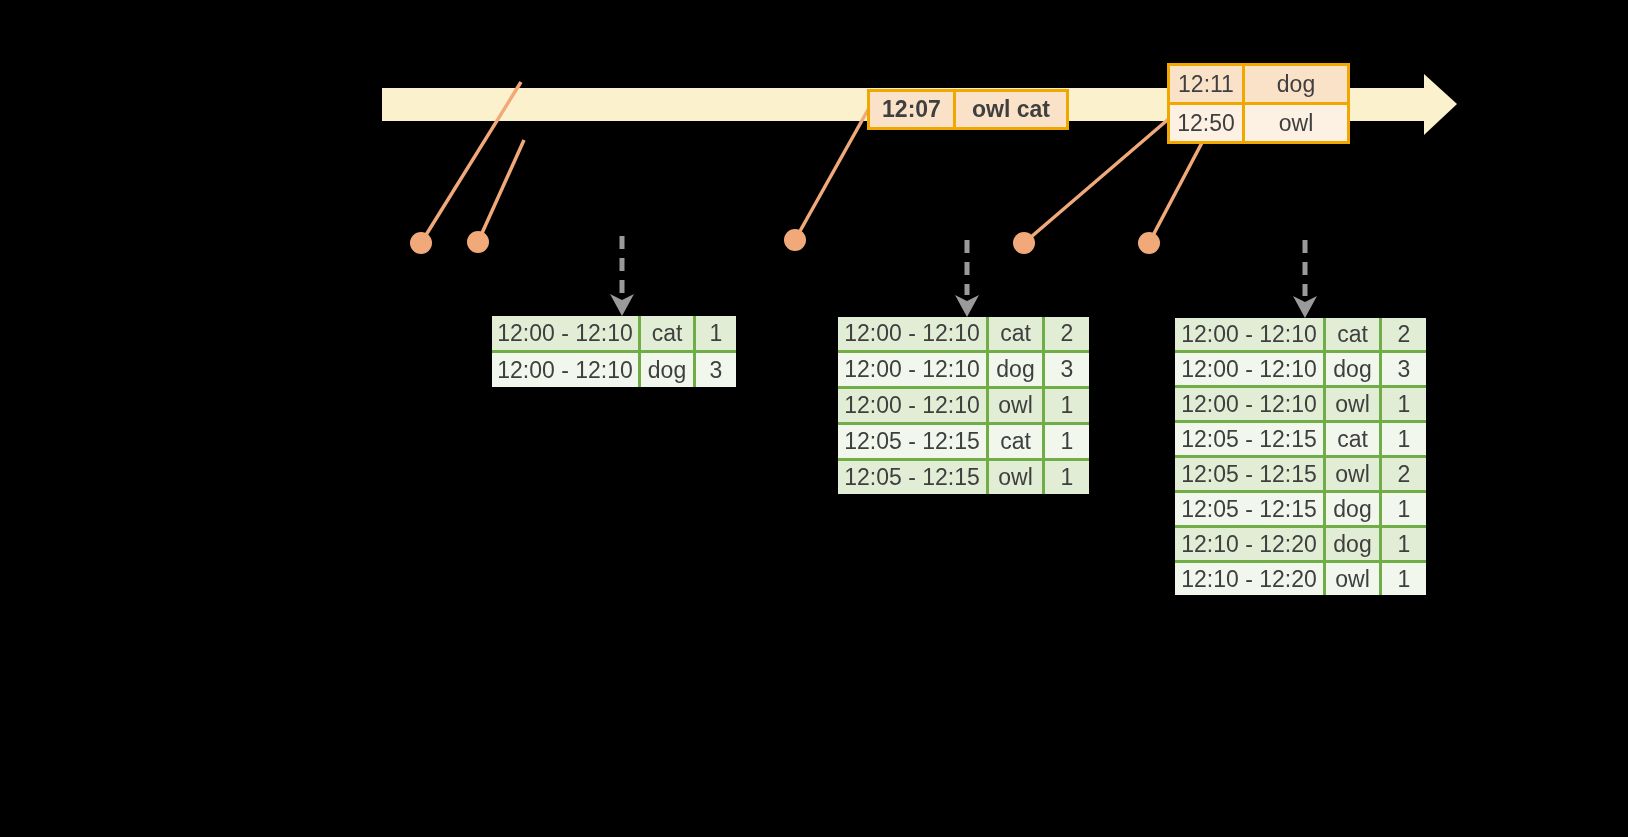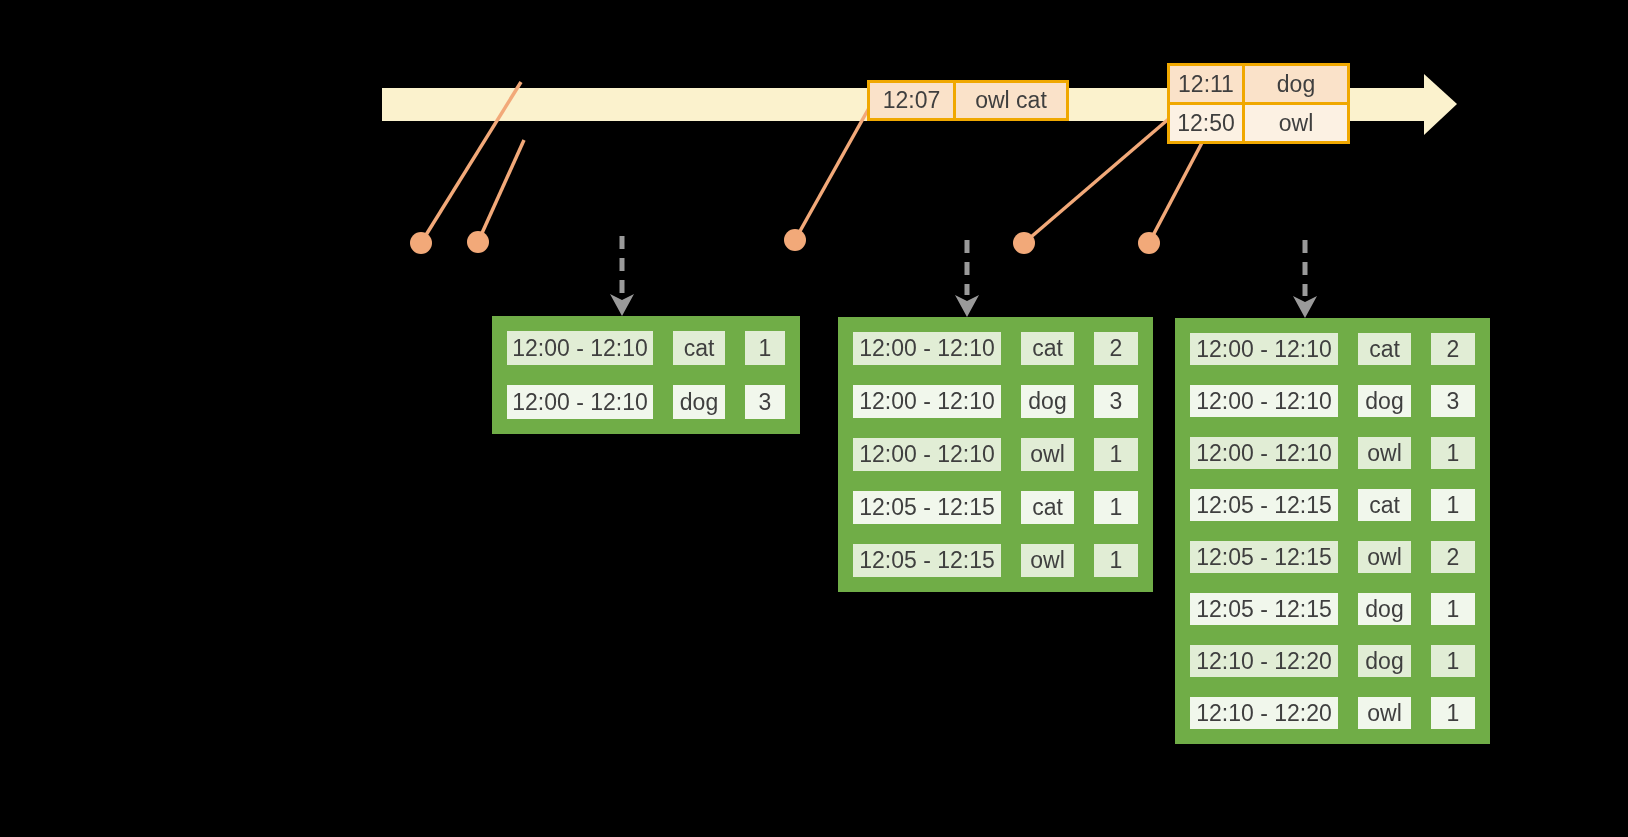--- a/index.html
+++ b/index.html
@@ -35,39 +35,39 @@
     display: grid;
     z-index: 2;
     box-sizing: content-box;
   }
   .event-table {
     gap: 3px;
     padding: 3px;
     background: var(--gold, #F0A800);
   }
   .result-table {
-    gap: 20px;
-    padding: 15px;
+    gap: 3px;
+    padding: 0;
     background: var(--green, #70AD47);
   }
   .cell {
     display: flex;
     align-items: center;
     justify-content: center;
     font-size: 23px;
     color: var(--text, #3F3F3F);
     white-space: nowrap;
   }
   .event-table .r0 { background: var(--peach-dark, #FAE2C9); }
   .event-table .r1 { background: var(--peach-light, #FCF1E3); }
   .result-table .r0 { background: var(--green-row-dark, #E1EDD5); }
   .result-table .r1 { background: var(--green-row-light, #F1F7EC); }
 
   #events-1 { left: 520px;  top: 63px;  grid-template-columns: 73px 102px;      grid-auto-rows: 36px; }
-  #events-2 { left: 867px;  top: 80px;  grid-template-columns: 83px 110px;      grid-auto-rows: 35px; }
+  #events-2 { left: 867px;  top: 89px;  grid-template-columns: 83px 110px;      grid-auto-rows: 35px; font-weight: bold; }
   #events-3 { left: 1167px; top: 63px;  grid-template-columns: 72px 102px;      grid-auto-rows: 36px; }
 
   #result-1 { left: 492px;  top: 316px; grid-template-columns: 146px 52px 40px; grid-auto-rows: 34px; }
   #result-2 { left: 838px;  top: 317px; grid-template-columns: 148px 53px 44px; grid-auto-rows: 33px; }
   #result-3 { left: 1175px; top: 318px; grid-template-columns: 148px 53px 44px; grid-auto-rows: 32px; }
 </style>
 </head>
 <body>
 
 <div id="stage">

